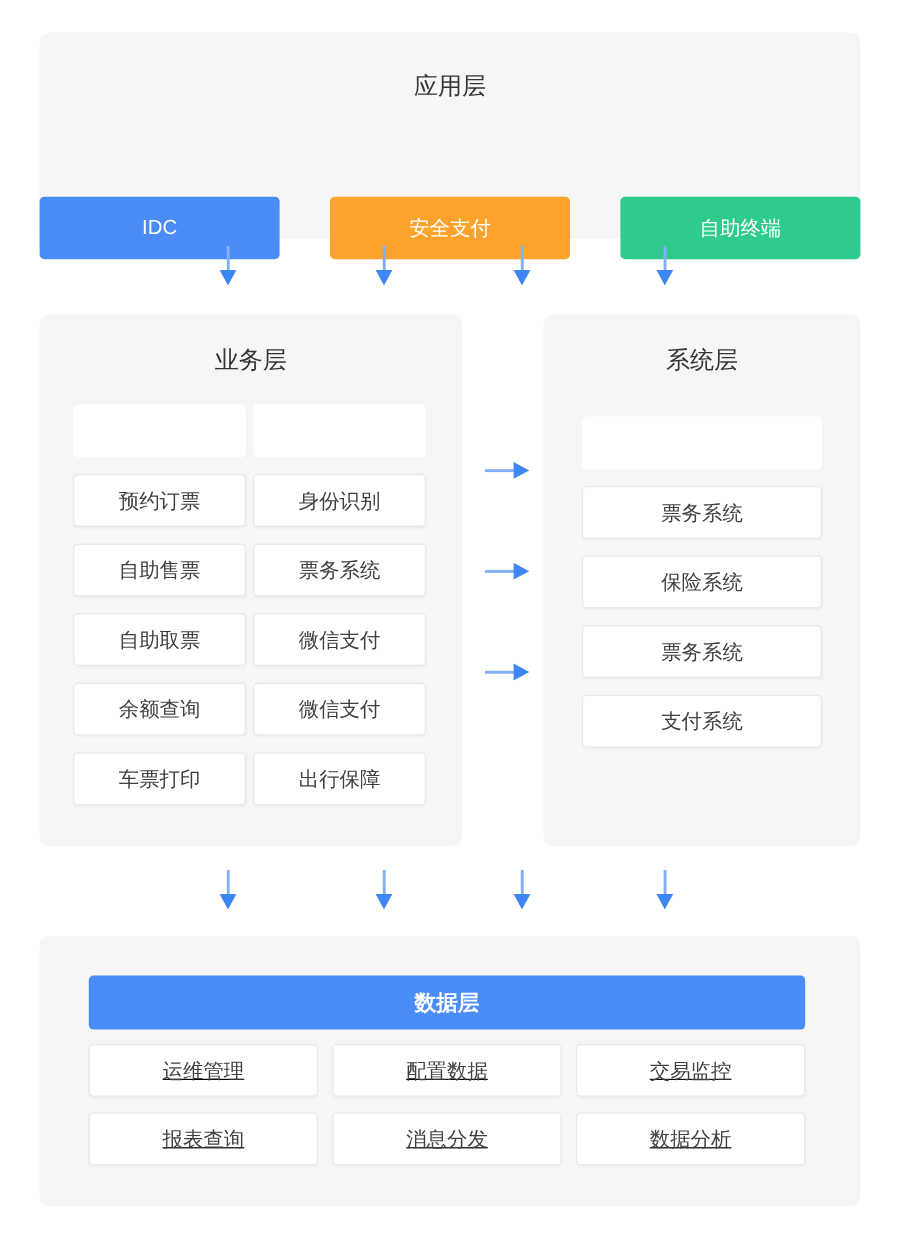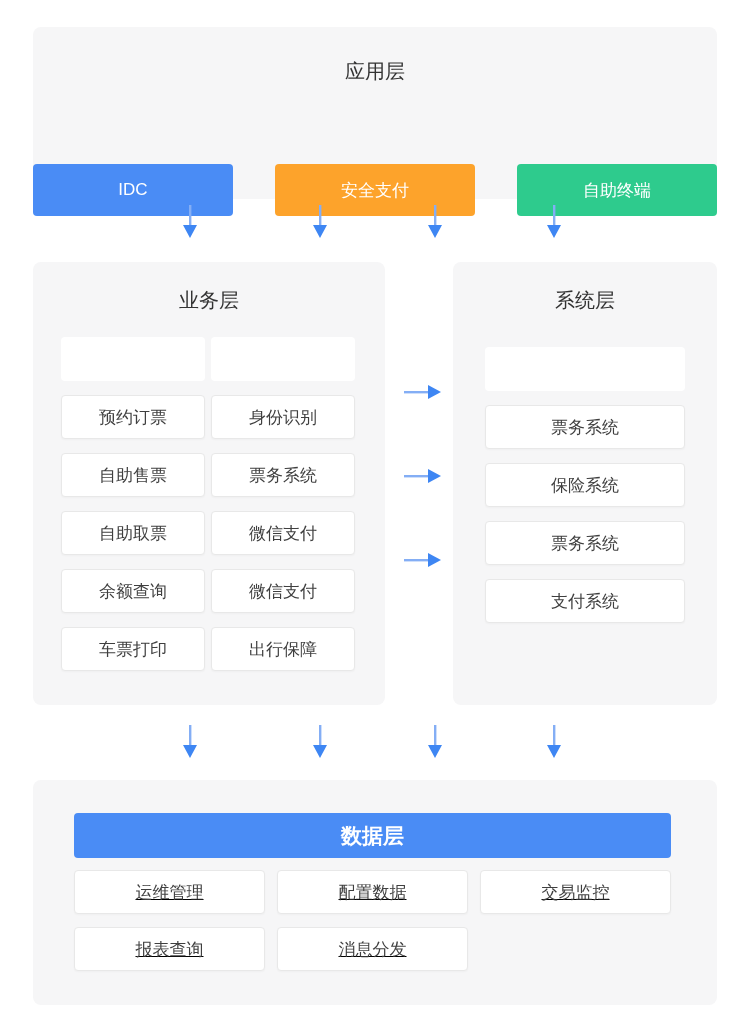--- a/index.html
+++ b/index.html
@@ -43,21 +43,21 @@
     box-shadow:0 1px 2px rgba(0,0,0,0.03);}
   .cell.head{border:none;color:#fff;box-shadow:none;}
 
   .biz-grid{position:absolute;left:28px;top:75px;display:grid;
     grid-template-columns:144px 144px;gap:14px 6px;}
   .sys-grid{position:absolute;left:32px;top:85px;display:grid;
     grid-template-columns:200px;gap:14px;}
 
   .data-bar{position:absolute;left:41px;top:33px;width:597px;height:45px;border-radius:4px;
     display:flex;align-items:center;justify-content:center;
-    color:#fff;font-size:21px;font-weight:bold;}
+    color:#fff;font-size:18px;font-weight:bold;}
   .data-grid{position:absolute;left:41px;top:90px;width:597px;display:grid;
     grid-template-columns:191px 191px 191px;gap:13px 12px;text-decoration:underline;}
 
   svg.down-arrow{position:absolute;width:16px;height:34px;}
   svg.right-arrow{position:absolute;width:38px;height:16px;left:404px;}
   .down-arrow .stem,.right-arrow .stem{fill:var(--arrow-stem);}
   .down-arrow .head,.right-arrow .head{fill:var(--arrow-head);}
   .da-t1{left:182px;top:205px;} .da-t2{left:312px;top:205px;}
   .da-t3{left:427px;top:205px;} .da-t4{left:546px;top:205px;}
   .da-b1{left:182px;top:725px;} .da-b2{left:312px;top:725px;}
@@ -155,16 +155,17 @@
     </svg>
 
   <section class="panel panel-data">
     <div class="data-bar bg-blue">数据层</div>
     <div class="data-grid">
       <div class="cell">运维管理</div>
       <div class="cell">配置数据</div>
       <div class="cell">交易监控</div>
       <div class="cell">报表查询</div>
       <div class="cell">消息分发</div>
+      <div class="cell">数据分析</div>
     </div>
   </section>
 
 </div>
 
 </body></html>

